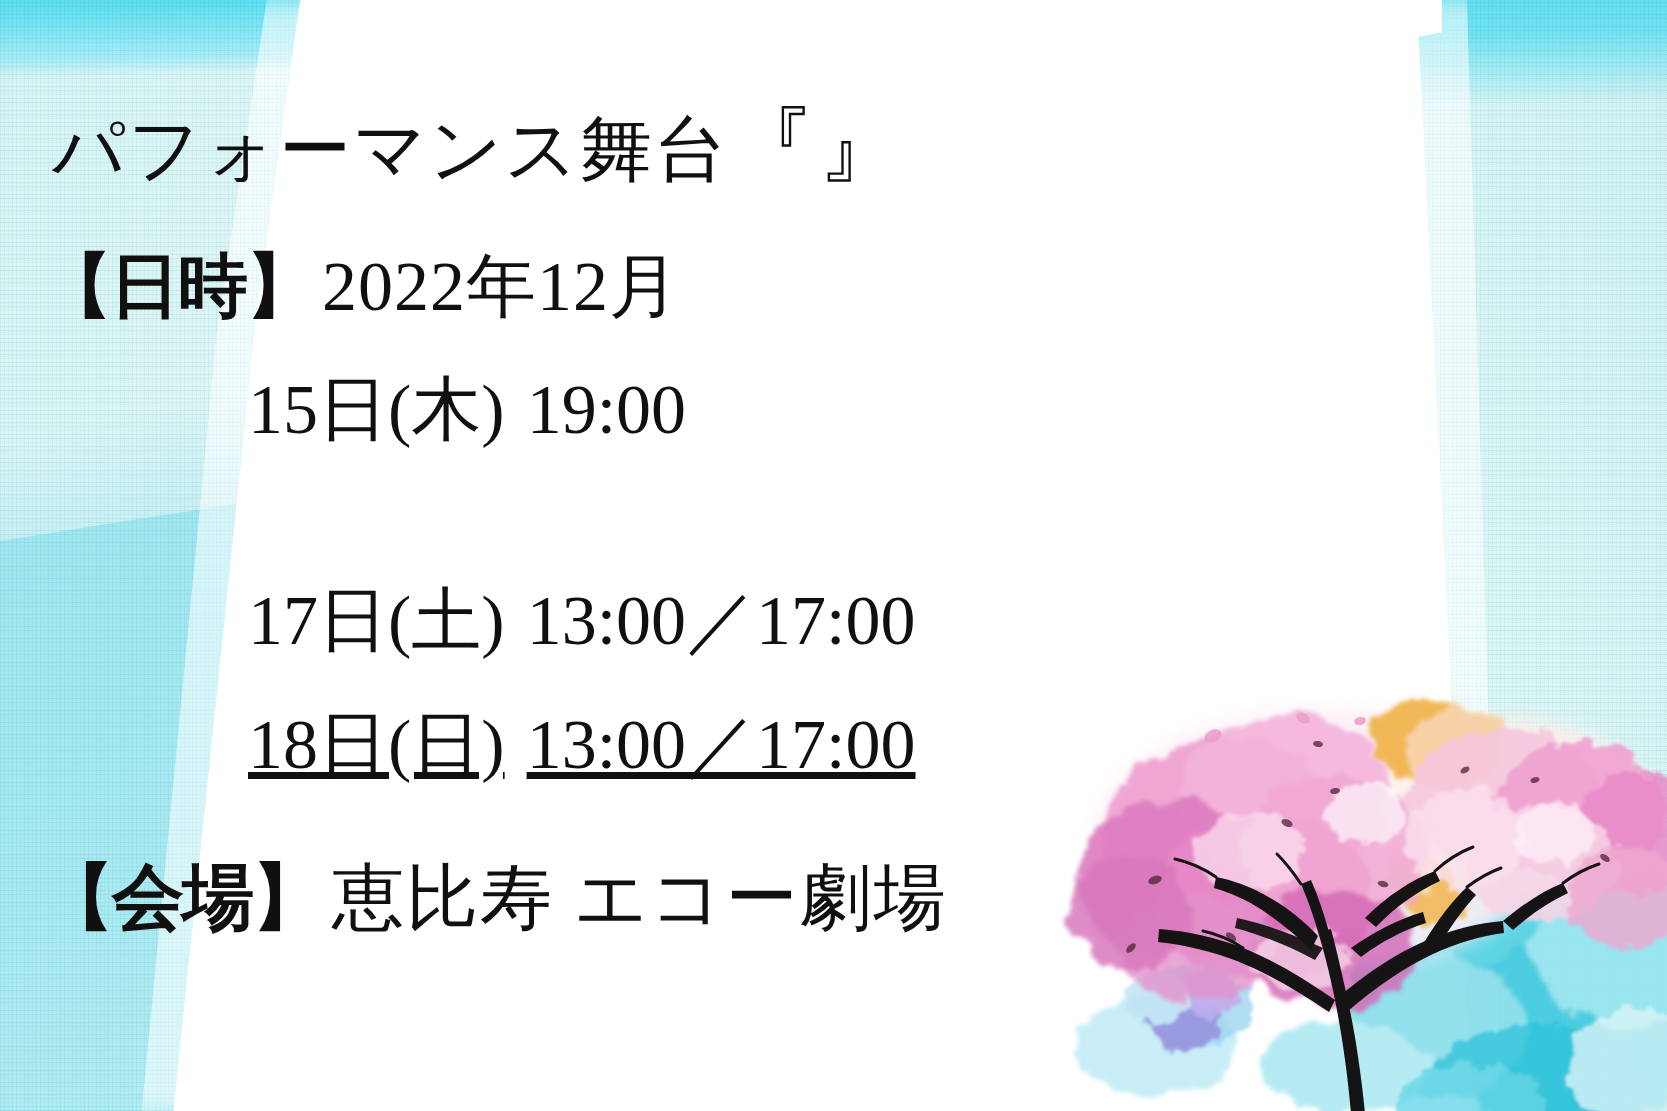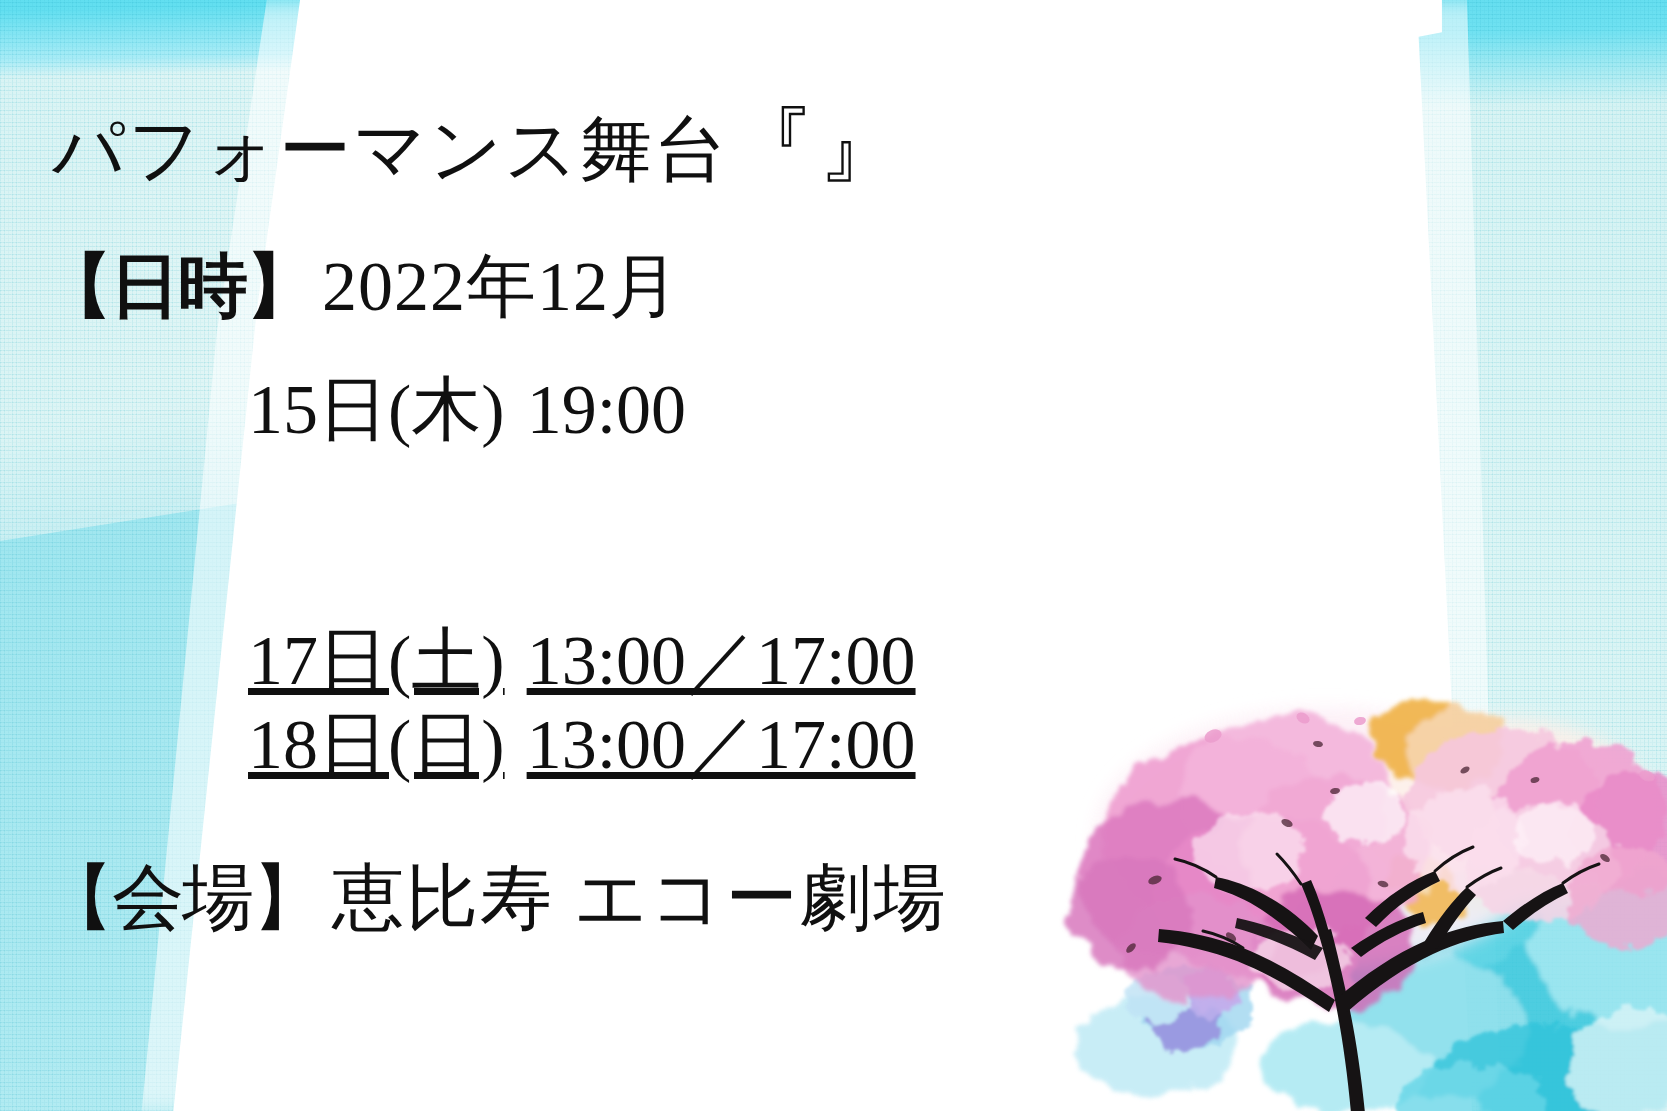--- a/index.html
+++ b/index.html
@@ -198,30 +198,30 @@
     left: 248px;
     font-size: 70px;
     letter-spacing: 0px;
     text-align: center;
   }
   .sched .day { letter-spacing: 0px; }
   .sched .times { margin-left: 22px; }
 
   .sched-0 { top: 375px; }
   .sched-1 { top: 487px; }
-  .sched-2 { top: 626px; text-decoration: underline; }
+  .sched-2 { top: 586px; }
   .sched-3 { top: 710px; text-decoration: underline; }
 
   
   .venue {
     left: 42px;
     top: 862px;
     font-size: 72px;
   }
-  .venue .label { font-weight: 400; letter-spacing: -2px; }
+  .venue .label { font-weight: 700; letter-spacing: -2px; }
   .venue .value { margin-left: 10px; letter-spacing: 2px; }
 </style>
 </head>
 <body>
 
 <div id="poster">
 
   <div class="bg-layer bg-base"></div>
   <div class="wedge-left"></div>
   <div class="wedge-right"></div>

